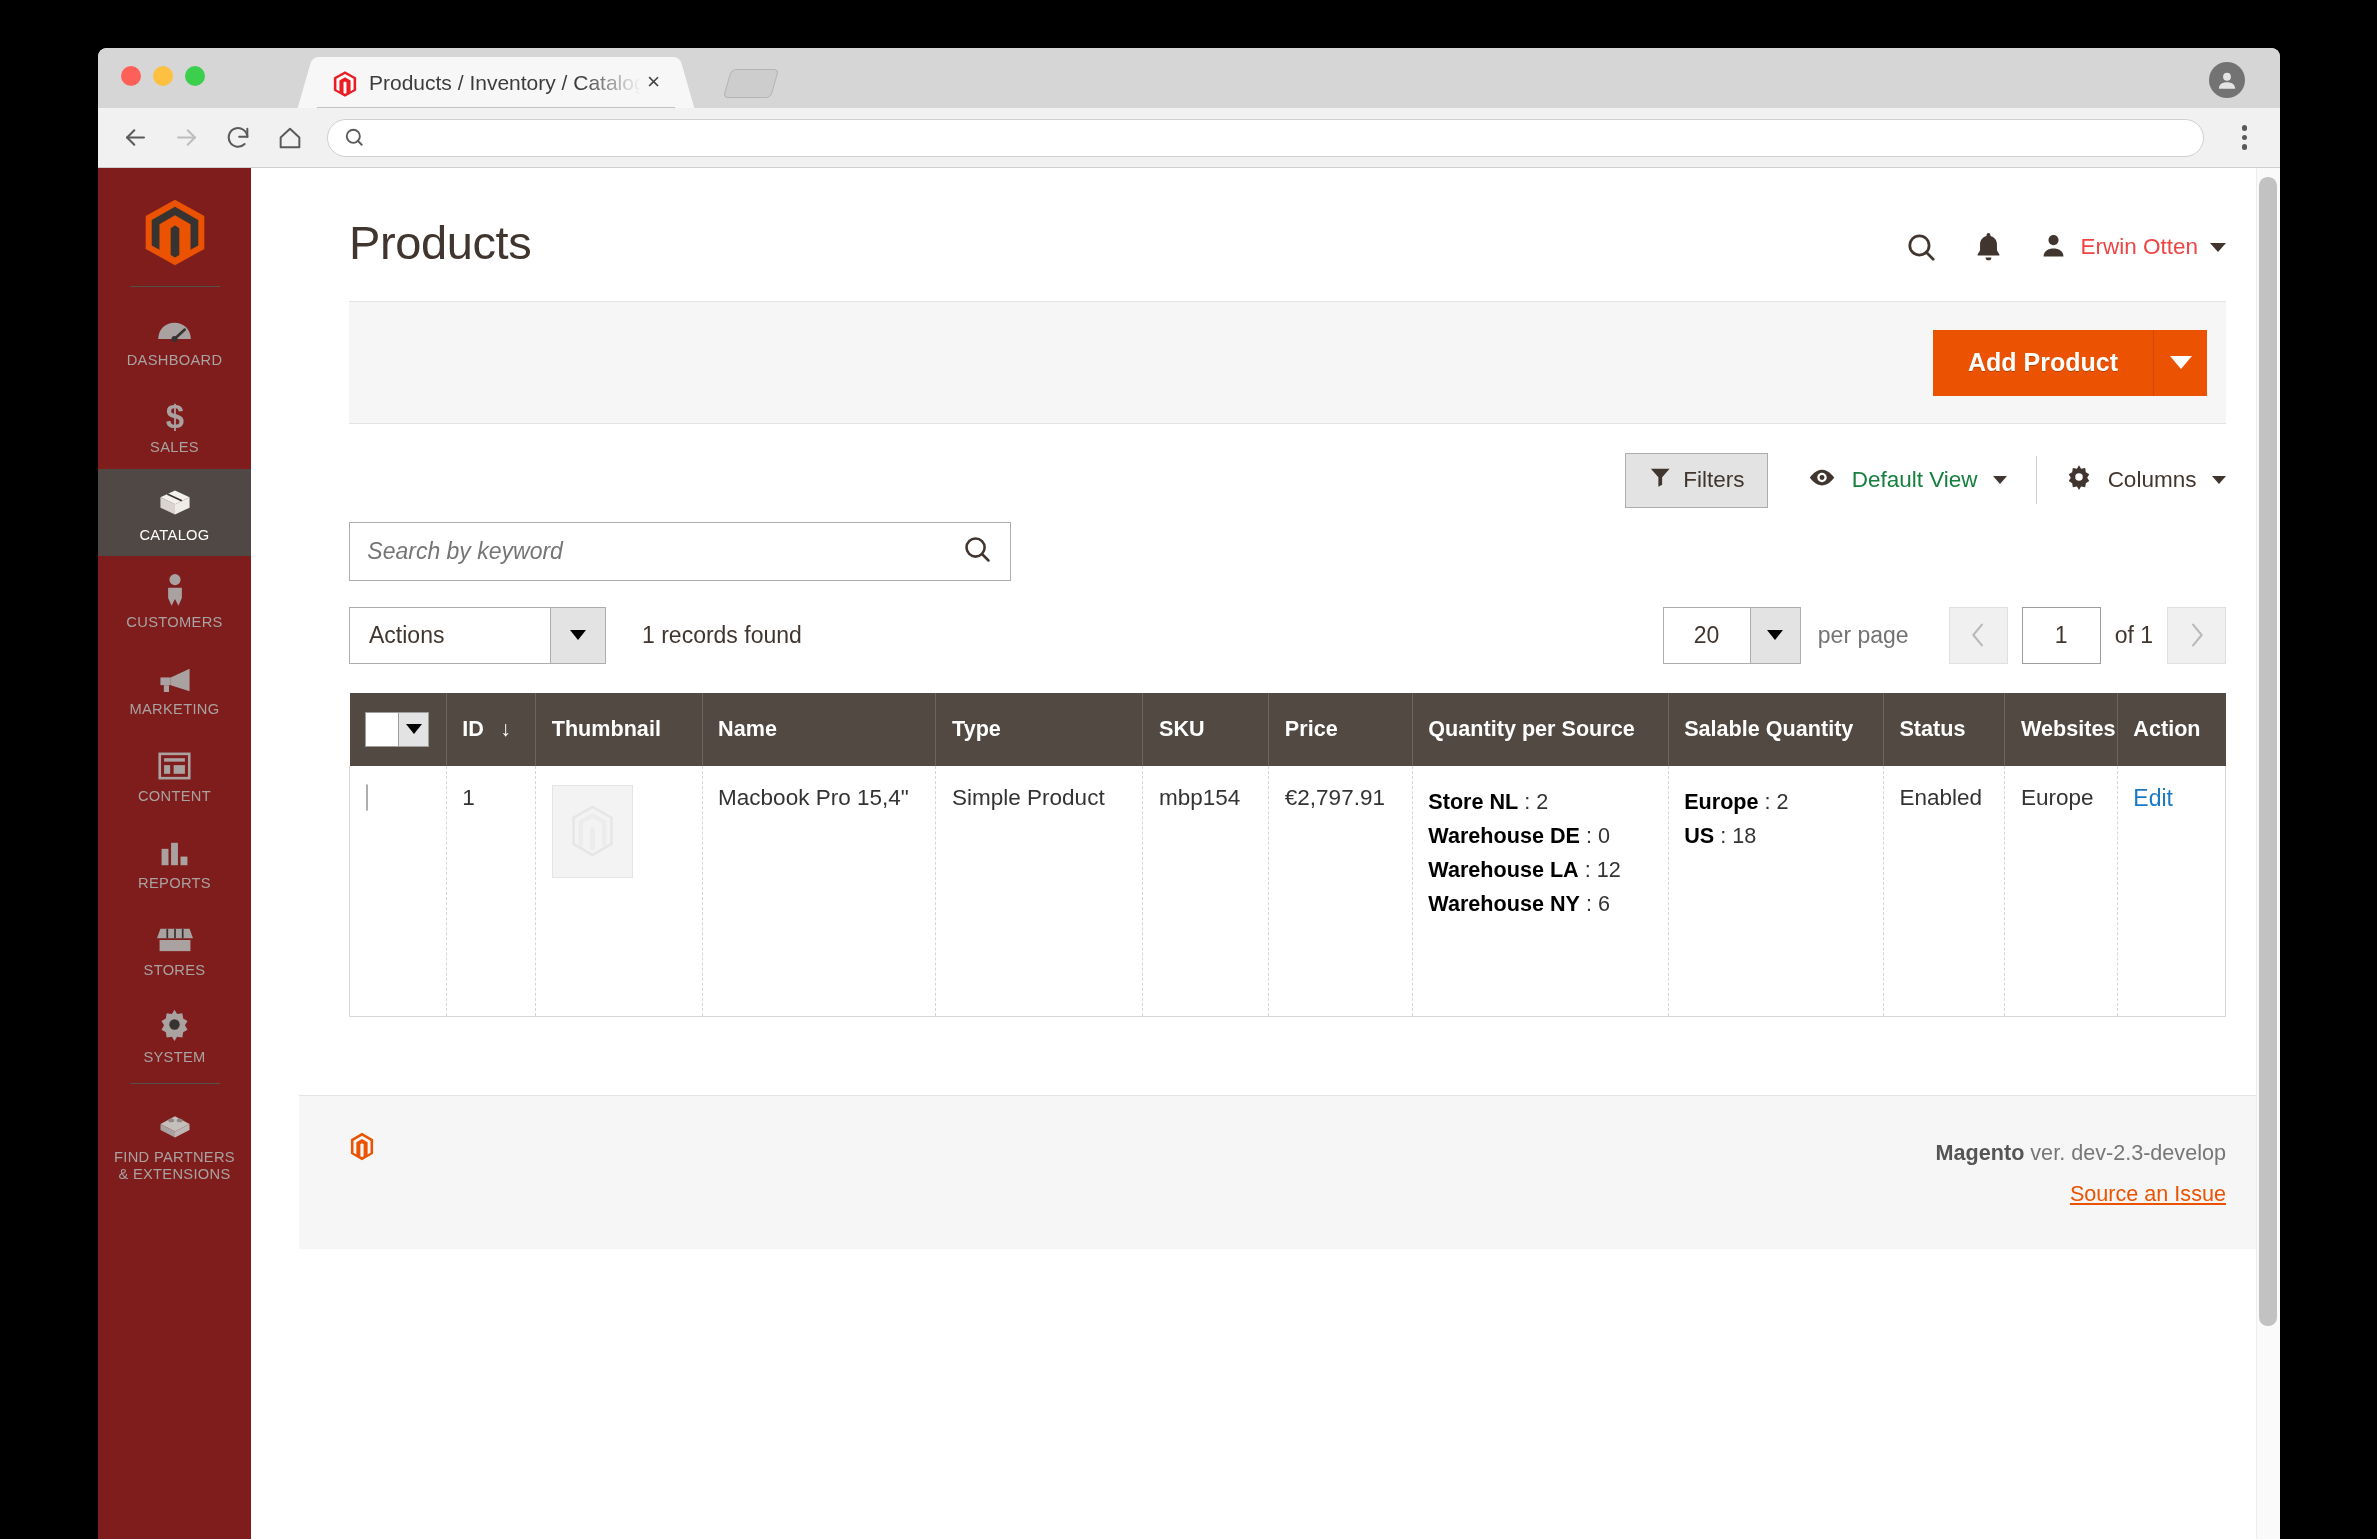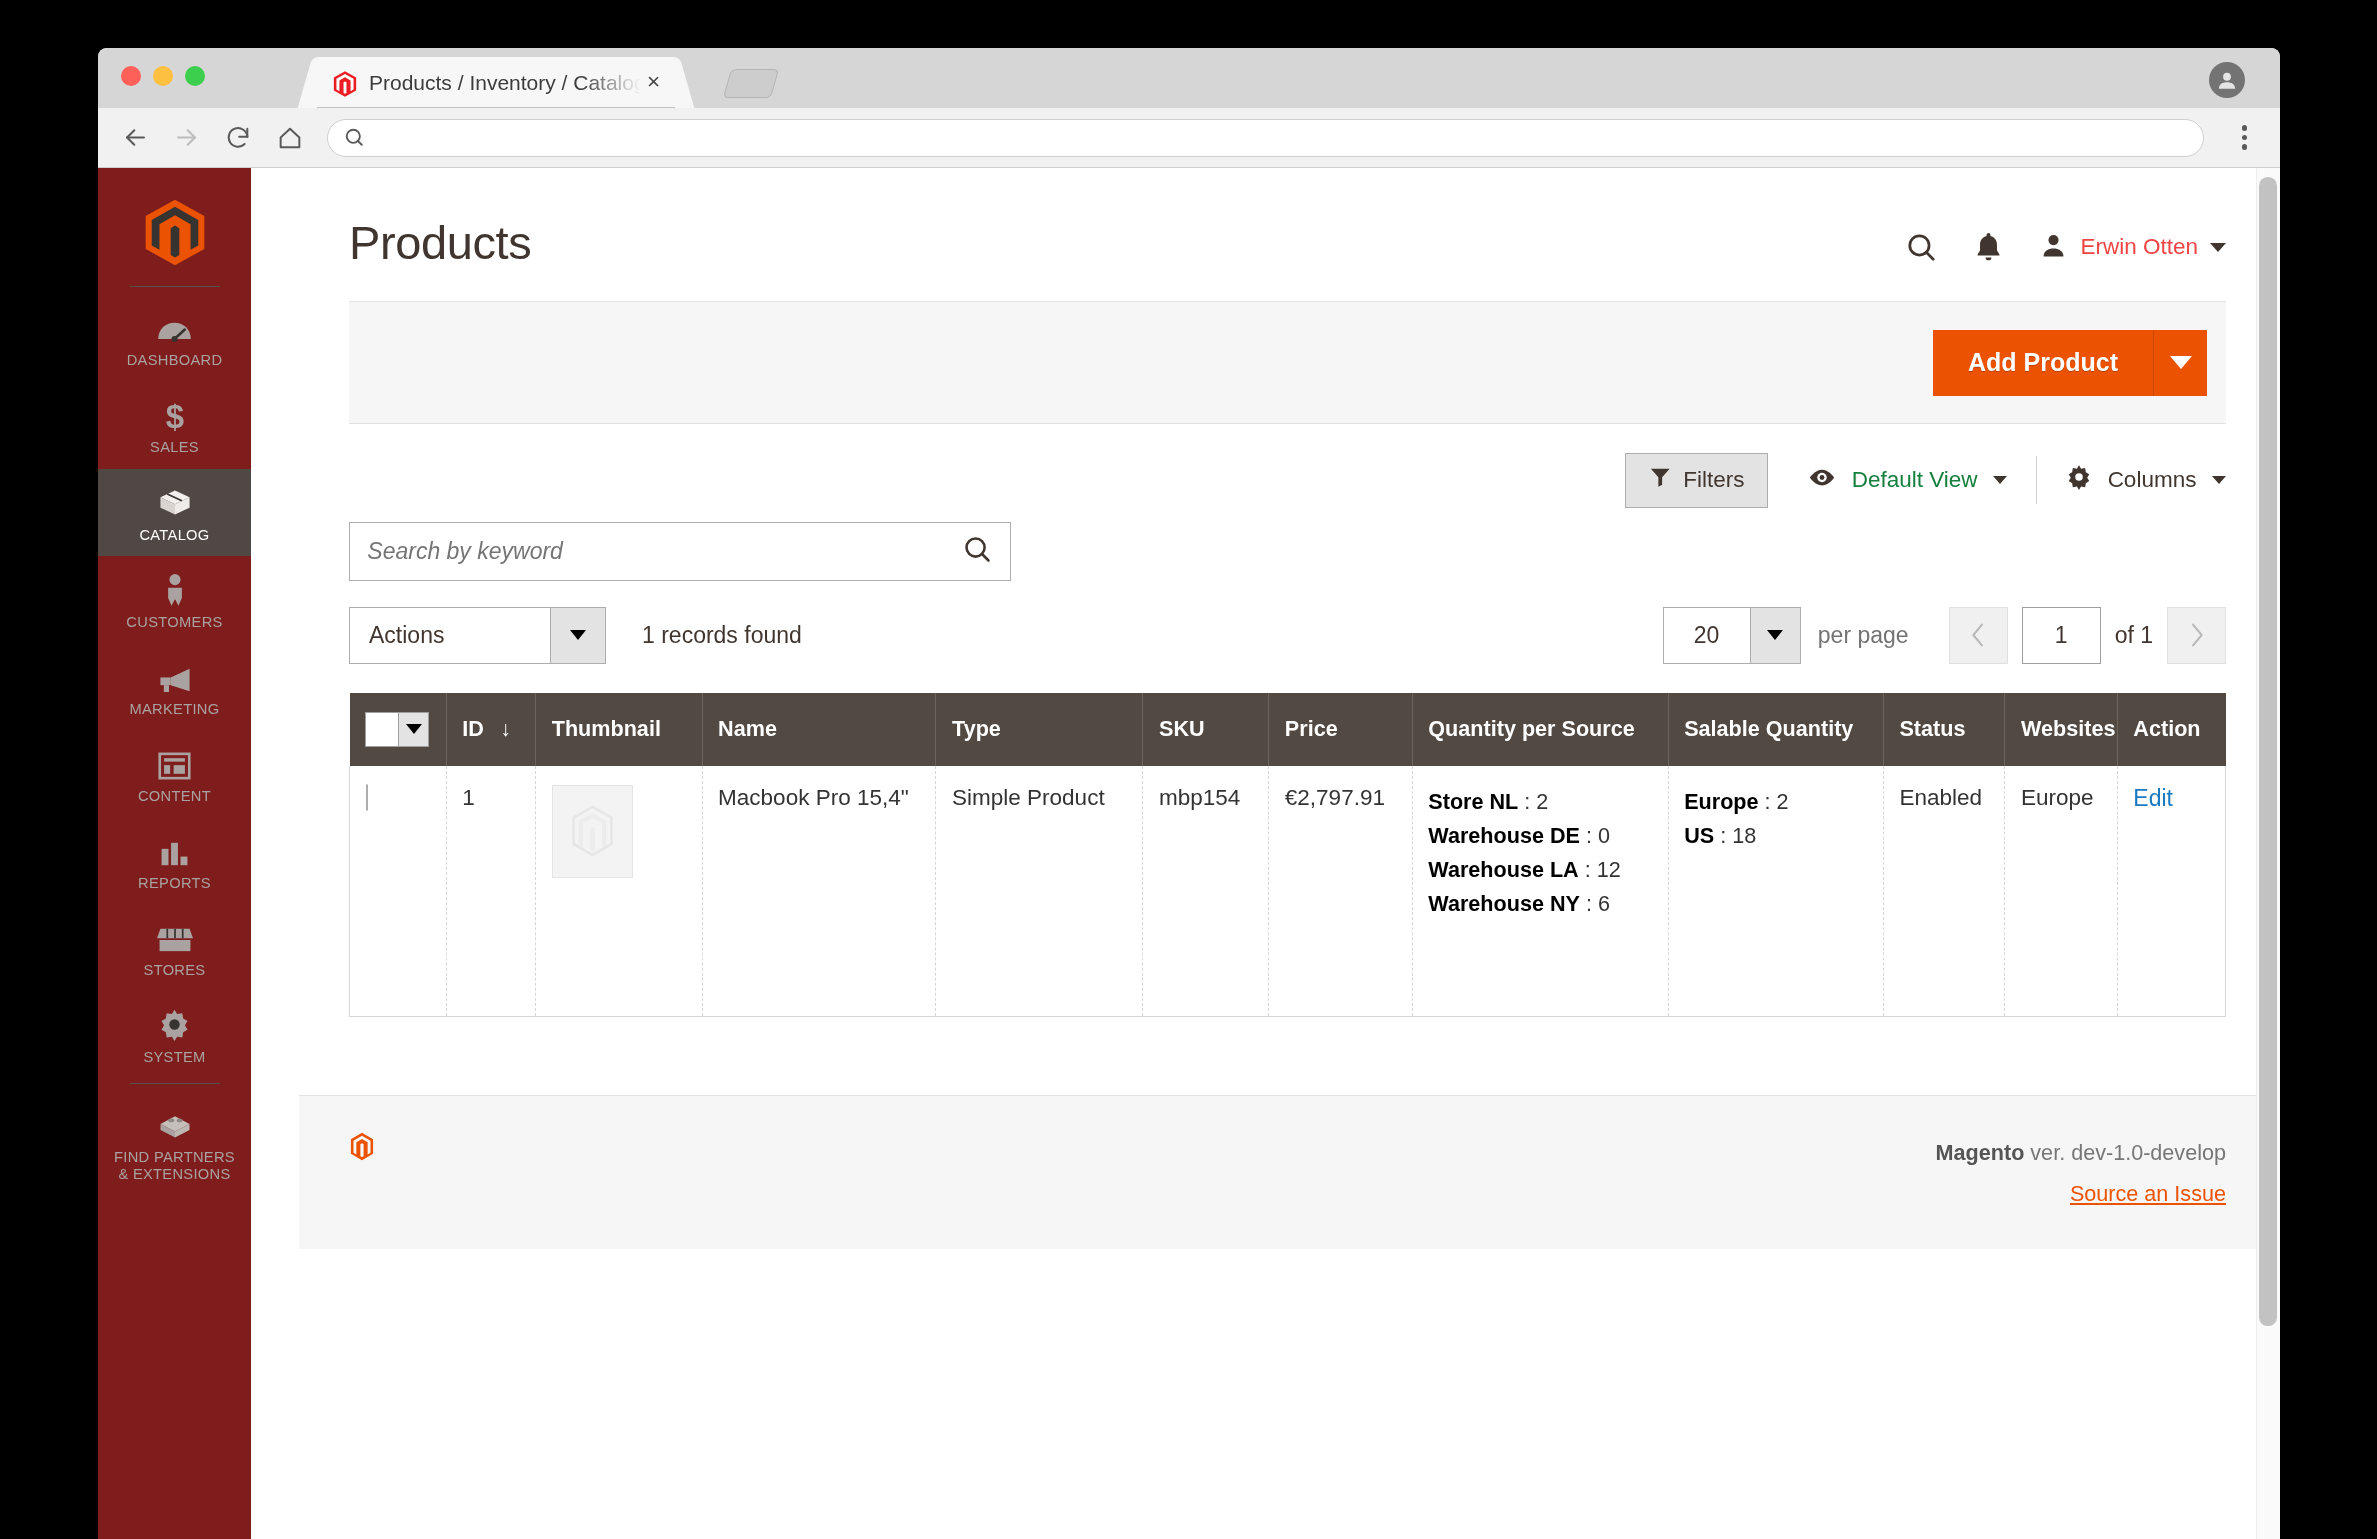--- a/index.html
+++ b/index.html
@@ -663,21 +663,21 @@
             <span>
               <svg viewBox="0 0 30 34" width="26" height="29" aria-hidden="true">
                 <path d="M15 1 28 8.5V25.5L15 33 2 25.5V8.5Z" fill="#eb5202"></path>
                 <path d="M15 4.4 25 10.2v14.2l-3.4 2V12.1L15 8.2 8.4 12.1v14.3L5 24.4V10.2Z" fill="#f6f6f6"></path>
                 <path d="M13.1 14.4 15 13.3l1.9 1.1v13.9L15 29.4l-1.9-1.1z" fill="#f6f6f6"></path>
               </svg>
             </span>
           </div>
           <div class="footer-right">
             <div>
-              <b>Magento</b><span> ver. dev-1.0-develop</span>
+              <b>Magento</b><span> ver. dev-2.3-develop</span>
             </div>
             <a class="report-link">Source an Issue</a>
           </div>
         </footer>
       </div>
 
       <div class="pg-scrollbar">
         <div class="pg-scrollthumb"></div>
       </div>
     </main>

